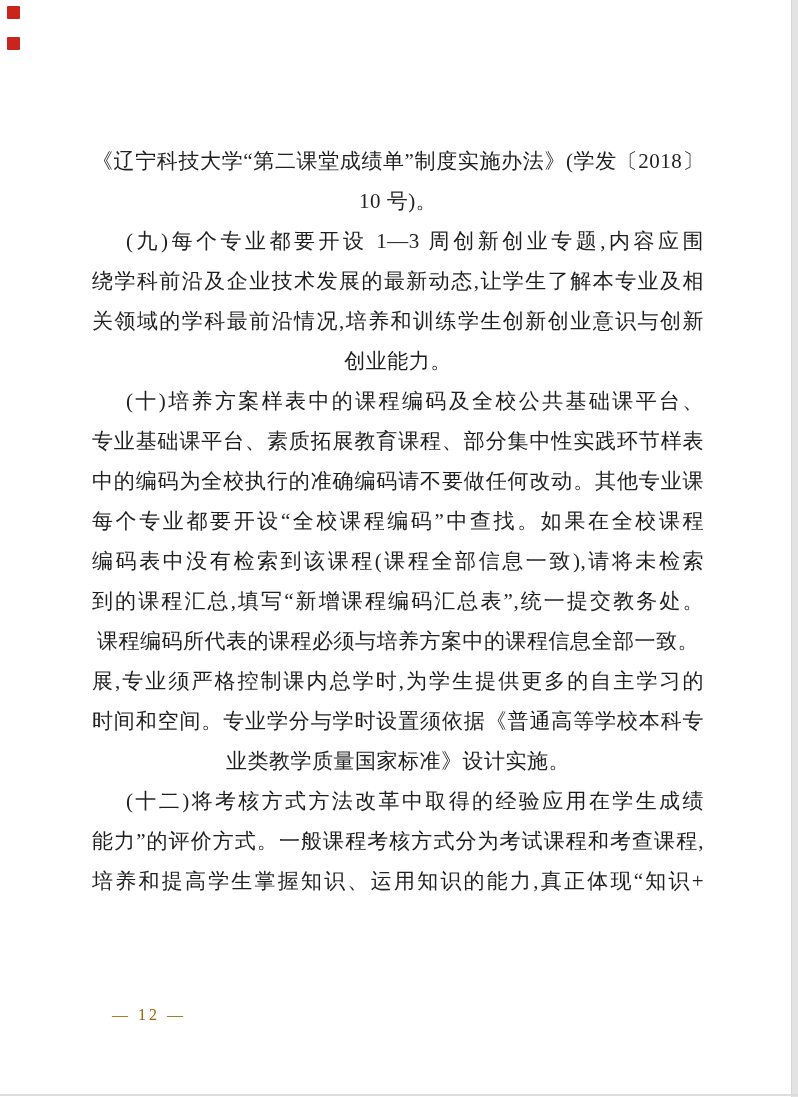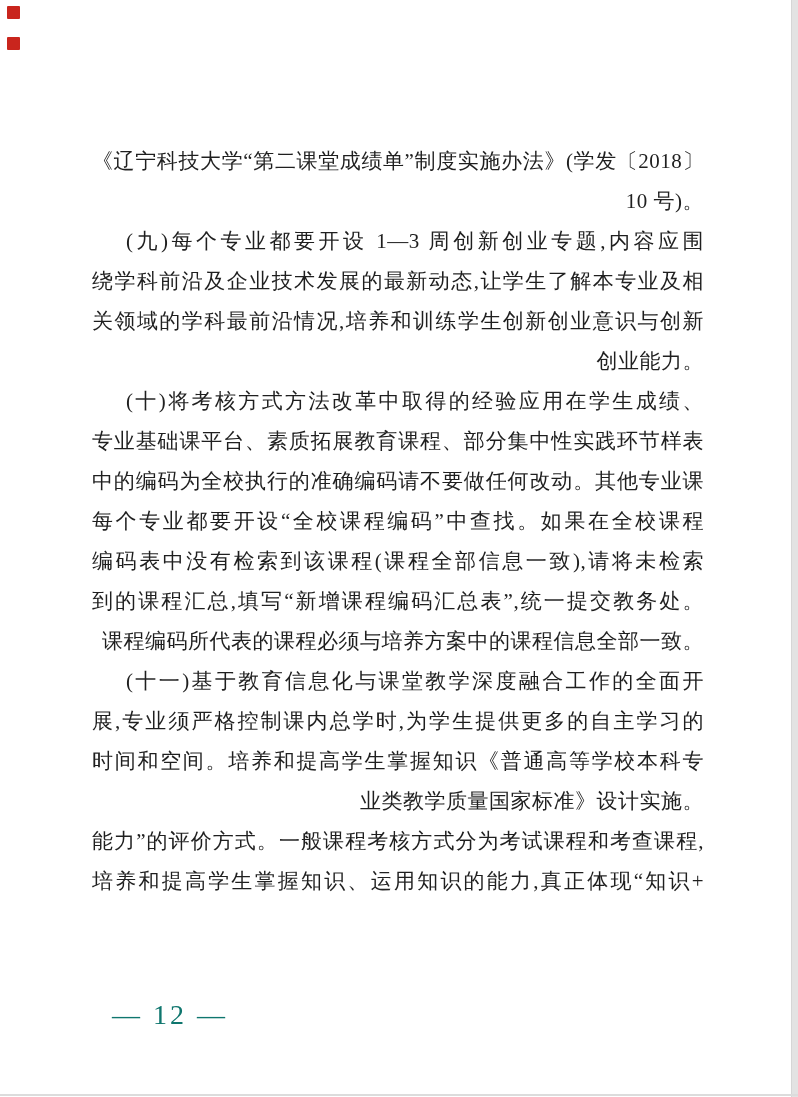--- a/index.html
+++ b/index.html
@@ -41,66 +41,66 @@
     position: absolute;
     left: 92px;
     top: 141px;
     width: 612px;
   }
   .line {
     font-size: 21px;
     line-height: 40px;
     height: 40px;
     white-space: normal;
-    text-align: right;
+    text-align: center;
     letter-spacing: 0.5px;
   }
   .line.fill {
     text-align: justify;
     text-align-last: justify;
   }
   .line.indent {
     text-indent: 34px;
   }
   .page-num {
     position: absolute;
     left: 112px;
     top: 1000px;
-    font-size: 28px;
+    font-size: 16px;
     line-height: 30px;
     letter-spacing: 3px;
-    color: #0f766e;
+    color: #a16207;
   }
 </style>
 </head>
 <body>
 
 <div class="page">
 
   <span class="red-mark m1"></span>
   <span class="red-mark m2"></span>
 
   <div class="body-text">
       <div class="line fill">《辽宁科技大学“第二课堂成绩单”制度实施办法》(学发〔2018〕</div>
       <div class="line">10 号)。</div>
       <div class="line fill indent">(九)每个专业都要开设 1—3 周创新创业专题,内容应围</div>
       <div class="line fill">绕学科前沿及企业技术发展的最新动态,让学生了解本专业及相</div>
       <div class="line fill">关领域的学科最前沿情况,培养和训练学生创新创业意识与创新</div>
       <div class="line">创业能力。</div>
-      <div class="line fill indent">(十)将考核方式方法改革中取得的经验应用在学生成绩、</div>
+      <div class="line fill indent">(十)培养方案样表中的课程编码及全校公共基础课平台、</div>
       <div class="line fill">专业基础课平台、素质拓展教育课程、部分集中性实践环节样表</div>
       <div class="line fill">中的编码为全校执行的准确编码请不要做任何改动。其他专业课</div>
       <div class="line fill">每个专业都要开设“全校课程编码”中查找。如果在全校课程</div>
       <div class="line fill">编码表中没有检索到该课程(课程全部信息一致),请将未检索</div>
       <div class="line fill">到的课程汇总,填写“新增课程编码汇总表”,统一提交教务处。</div>
       <div class="line">课程编码所代表的课程必须与培养方案中的课程信息全部一致。</div>
-      <div class="line fill indent">(十一)基于教育信息化与课堂教学深度融合工作的全面开</div>
       <div class="line fill">展,专业须严格控制课内总学时,为学生提供更多的自主学习的</div>
-      <div class="line fill">时间和空间。培养和提高学生掌握知识《普通高等学校本科专</div>
+      <div class="line fill">时间和空间。专业学分与学时设置须依据《普通高等学校本科专</div>
       <div class="line">业类教学质量国家标准》设计实施。</div>
+      <div class="line fill indent">(十二)将考核方式方法改革中取得的经验应用在学生成绩</div>
       <div class="line fill">能力”的评价方式。一般课程考核方式分为考试课程和考查课程,</div>
       <div class="line fill">培养和提高学生掌握知识、运用知识的能力,真正体现“知识+</div>
     </div>
 
   <div class="page-num">— 12 —</div>
 
   <div class="right-edge"></div>
   <div class="bottom-edge"></div>
 
 </div>

